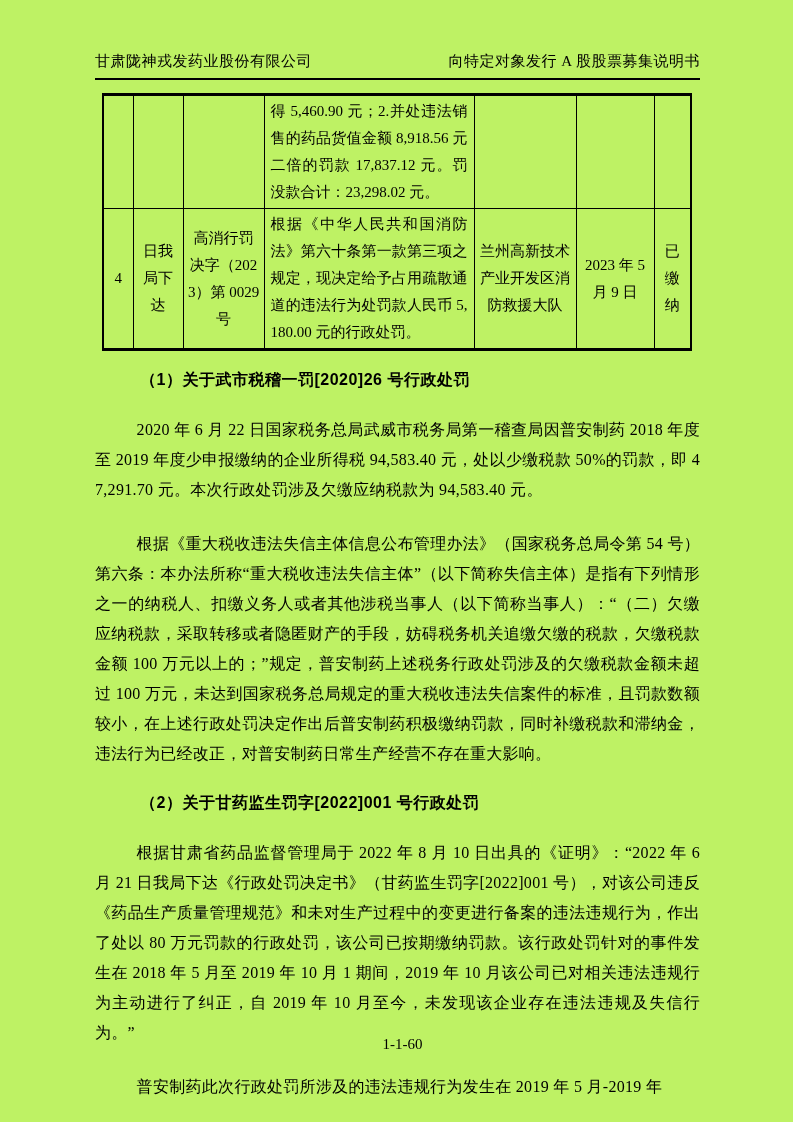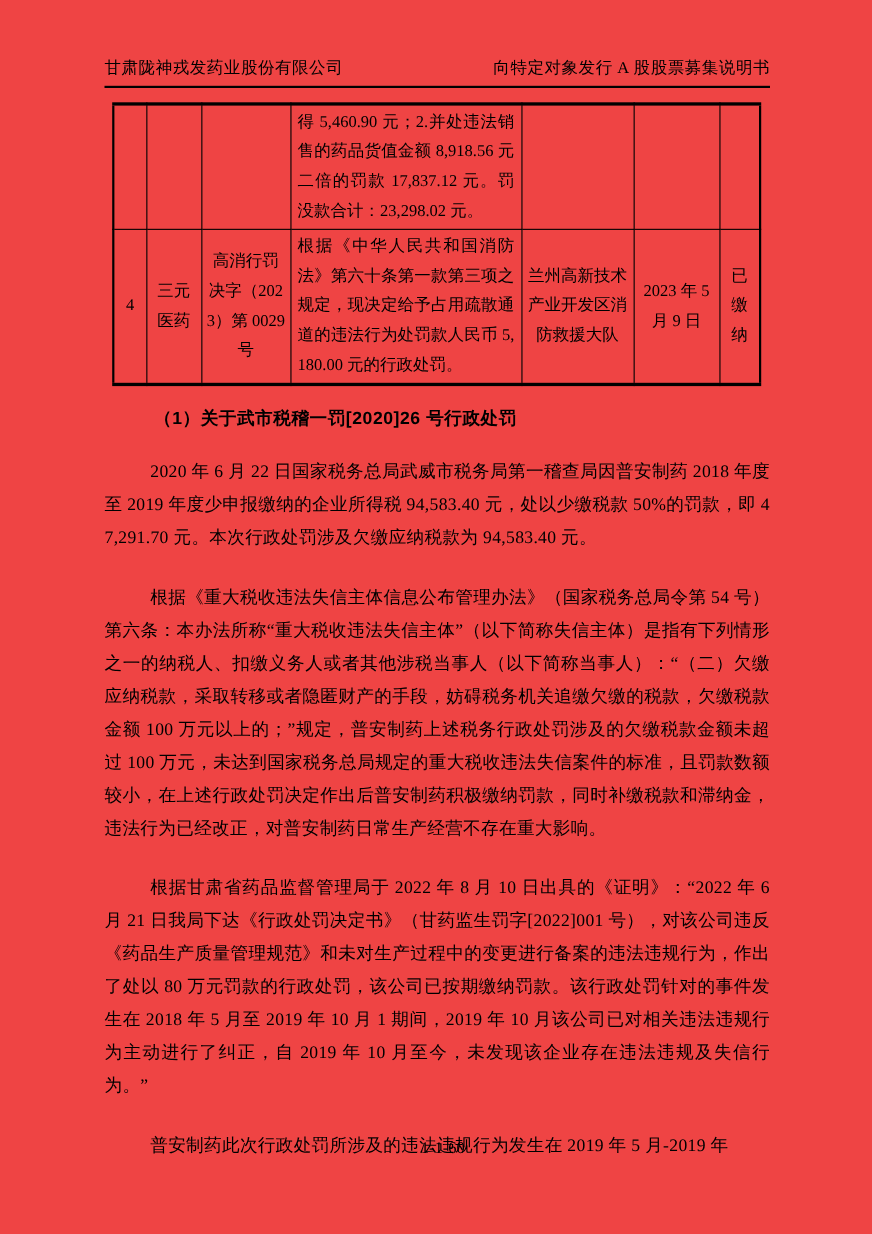--- a/index.html
+++ b/index.html
@@ -1,20 +1,20 @@
 <!DOCTYPE html>
 <html><head>
 <meta charset="utf-8">
 <style>
   html,body{margin:0;padding:0;background:#e8e8e8;}
   .page{
     position:relative;
     width:793px;height:1122px;
     margin:0 auto;
-    background:#ef4444;
+    background:#bef264;
     font-family:"Liberation Serif","DejaVu Serif",serif;
     color:#000;
     overflow:hidden;
     box-sizing:border-box;
   }
   .content{
     padding:52px 93px 0 95px;
     box-sizing:border-box;
   }
   .doc-header{
@@ -105,37 +105,38 @@
           <td></td>
           <td></td>
           <td></td>
           <td class="desc-cell">得 5,460.90 元；2.并处违法销售的药品货值金额 8,918.56 元二倍的罚款 17,837.12 元。罚没款合计：23,298.02 元。</td>
           <td></td>
           <td></td>
           <td></td>
         </tr>
         <tr class="row-main">
           <td>4</td>
-          <td>三元医药</td>
+          <td>日我局下达</td>
           <td>高消行罚决字（2023）第 0029 号</td>
           <td class="desc-cell">根据《中华人民共和国消防法》第六十条第一款第三项之规定，现决定给予占用疏散通道的违法行为处罚款人民币 5,180.00 元的行政处罚。</td>
           <td>兰州高新技术产业开发区消防救援大队</td>
           <td>2023 年 5 月 9 日</td>
           <td>已缴纳</td>
         </tr>
       </tbody>
     </table>
 
     <div>
       <div class="section-heading">（1）关于武市税稽一罚[2020]26 号行政处罚</div>
       <p class="para">2020 年 6 月 22 日国家税务总局武威市税务局第一稽查局因普安制药 2018 年度至 2019 年度少申报缴纳的企业所得税 94,583.40 元，处以少缴税款 50%的罚款，即 47,291.70 元。本次行政处罚涉及欠缴应纳税款为 94,583.40 元。</p>
       <p class="para">根据《重大税收违法失信主体信息公布管理办法》（国家税务总局令第 54 号）第六条：本办法所称“重大税收违法失信主体”（以下简称失信主体）是指有下列情形之一的纳税人、扣缴义务人或者其他涉税当事人（以下简称当事人）：“（二）欠缴应纳税款，采取转移或者隐匿财产的手段，妨碍税务机关追缴欠缴的税款，欠缴税款金额 100 万元以上的；”规定，普安制药上述税务行政处罚涉及的欠缴税款金额未超过 100 万元，未达到国家税务总局规定的重大税收违法失信案件的标准，且罚款数额较小，在上述行政处罚决定作出后普安制药积极缴纳罚款，同时补缴税款和滞纳金，违法行为已经改正，对普安制药日常生产经营不存在重大影响。</p>
     </div>
 
     <div>
+      <div class="section-heading">（2）关于甘药监生罚字[2022]001 号行政处罚</div>
       <p class="para">根据甘肃省药品监督管理局于 2022 年 8 月 10 日出具的《证明》：“2022 年 6 月 21 日我局下达《行政处罚决定书》（甘药监生罚字[2022]001 号），对该公司违反《药品生产质量管理规范》和未对生产过程中的变更进行备案的违法违规行为，作出了处以 80 万元罚款的行政处罚，该公司已按期缴纳罚款。该行政处罚针对的事件发生在 2018 年 5 月至 2019 年 10 月 1 期间，2019 年 10 月该公司已对相关违法违规行为主动进行了纠正，自 2019 年 10 月至今，未发现该企业存在违法违规及失信行为。”</p>
       <p class="para">普安制药此次行政处罚所涉及的违法违规行为发生在 2019 年 5 月-2019 年</p>
     </div>
 
   </div>
 
   <div class="page-footer">1-1-60</div>
 </div>
 
 </body></html>

